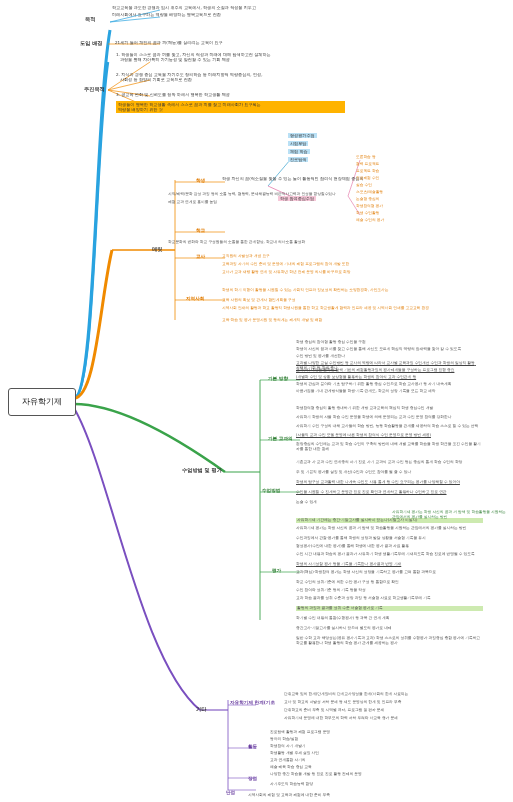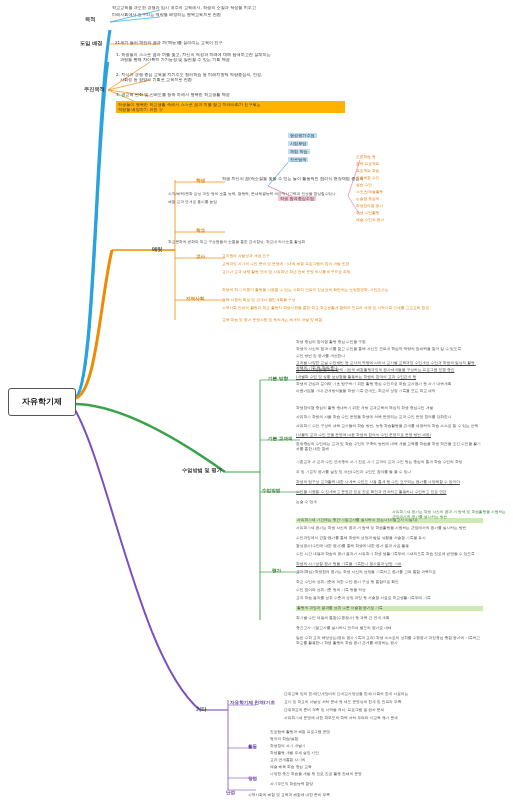--- a/index.html
+++ b/index.html
@@ -12,21 +12,21 @@
     position:relative;
     overflow:hidden;
   }
   .canvas{position:absolute;left:0;top:0;width:513px;height:802px;}
   svg.links{position:absolute;left:0;top:0;width:513px;height:802px;pointer-events:none;}
   .node{position:absolute;white-space:pre-wrap;line-height:1.28;}
   .root{
     left:8px;top:388px;width:66px;height:26px;
     border:1px solid #555;border-radius:3px;background:#fff;
     display:flex;align-items:center;justify-content:center;
-    font-size:8px;font-weight:bold;color:#111;
+    font-size:8px;font-weight:normal;color:#111;
   }
   .l1{font-size:5.2px;font-weight:bold;color:#222;}
   .l2{font-size:4.6px;font-weight:bold;color:#333;}
   .leaf{font-size:4.1px;color:#333;}
   .tiny{font-size:3.7px;color:#444;}
   .hl-orange{background:#ffb300;}
   .hl-blue{background:#b9e0f5;}
   .hl-green{background:#cdeab0;}
   .hl-pink{background:#f6c7d8;}
   .u{ text-decoration:underline; }

